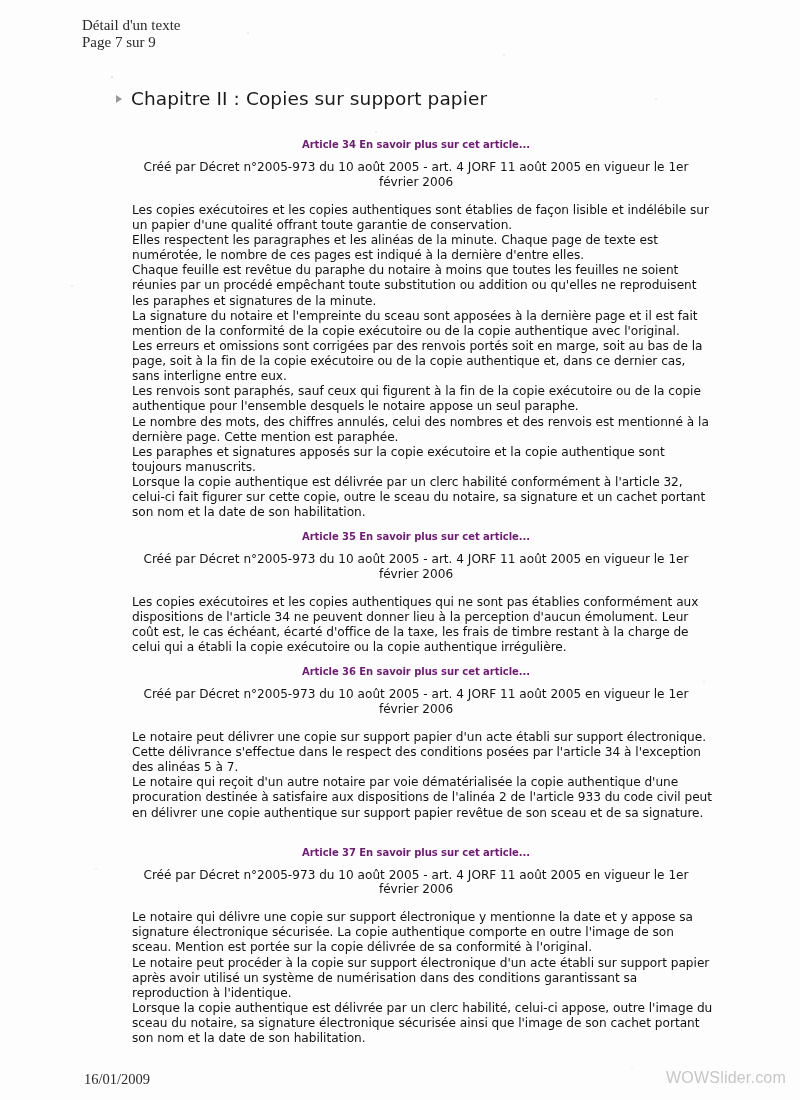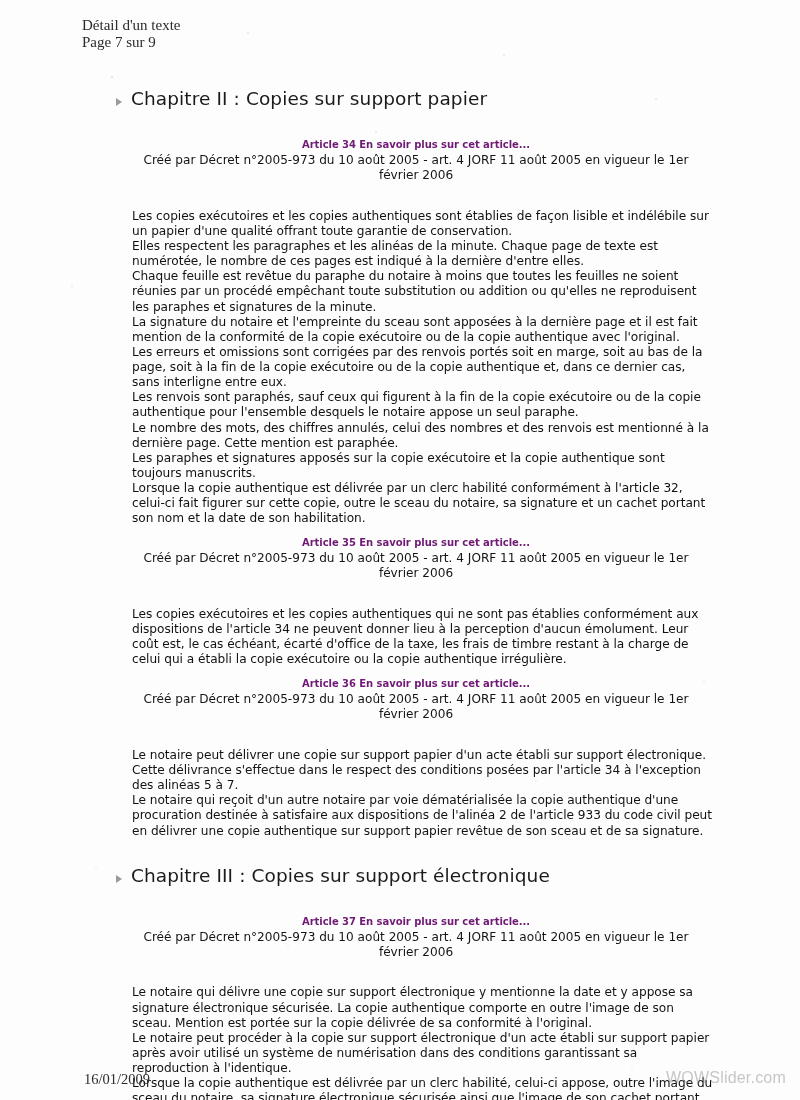--- a/index.html
+++ b/index.html
@@ -60,21 +60,21 @@
   .content {
     position: absolute;
     top: 88px;
     left: 116px;
     width: 600px;
   }
 
   
   .chapter {
     display: flex;
-    align-items: center;
+    align-items: flex-start;
     gap: 9px;
     margin: 0 0 30px 0;
   }
   .chapter-marker {
     flex: 0 0 auto;
     width: 0;
     height: 0;
     margin-top: 7px;
     border-left: 6px solid #9a9a9a;
     border-top: 4.5px solid transparent;
@@ -94,27 +94,27 @@
     font-size: 10px;
     font-weight: bold;
     color: #701a75;
     letter-spacing: -.05px;
   }
   .article-subtitle {
     text-align: center;
     font-size: 12.1px;
     color: #141414;
     line-height: 1.22;
-    margin-top: 3px;
+    margin-top: 10px;
     padding: 0 8px;
   }
 
   
   .body-block {
-    margin-top: 26px;
+    margin-top: 13px;
     padding-left: 16px;
     padding-right: 2px;
   }
 
   .body-block p {
     margin: 0;
     font-size: 12.15px;
     line-height: 1.245;
     color: #121212;
     letter-spacing: -.03px;
@@ -198,24 +198,20 @@
     <div class="article-heading">Article 36 En savoir plus sur cet article...</div>
     <div class="article-subtitle">Créé par Décret n°2005-973 du 10 août 2005 - art. 4 JORF 11 août 2005 en vigueur le 1er février 2006</div>
     <div class="body-block">
       <p>Le notaire peut délivrer une copie sur support papier d'un acte établi sur support électronique. Cette délivrance s'effectue dans le respect des conditions posées par l'article 34 à l'exception des alinéas 5 à 7.</p>
       <p>Le notaire qui reçoit d'un autre notaire par voie dématérialisée la copie authentique d'une procuration destinée à satisfaire aux dispositions de l'alinéa 2 de l'article 933 du code civil peut en délivrer une copie authentique sur support papier revêtue de son sceau et de sa signature.</p>
     </div>
   </div>
 
   <div class="gap-md"></div>
 
-  <div class="chapter">
-    <span class="chapter-marker"></span>
-    <span class="chapter-title">Chapitre III : Copies sur support électronique</span>
-  </div>
 
   <div>
     <div class="article-heading">Article 37 En savoir plus sur cet article...</div>
     <div class="article-subtitle">Créé par Décret n°2005-973 du 10 août 2005 - art. 4 JORF 11 août 2005 en vigueur le 1er février 2006</div>
     <div class="body-block">
       <p>Le notaire qui délivre une copie sur support électronique y mentionne la date et y appose sa signature électronique sécurisée. La copie authentique comporte en outre l'image de son sceau. Mention est portée sur la copie délivrée de sa conformité à l'original.</p>
       <p>Le notaire peut procéder à la copie sur support électronique d'un acte établi sur support papier après avoir utilisé un système de numérisation dans des conditions garantissant sa reproduction à l'identique.</p>
       <p>Lorsque la copie authentique est délivrée par un clerc habilité, celui-ci appose, outre l'image du sceau du notaire, sa signature électronique sécurisée ainsi que l'image de son cachet portant son nom et la date de son habilitation.</p>
 
     </div>

